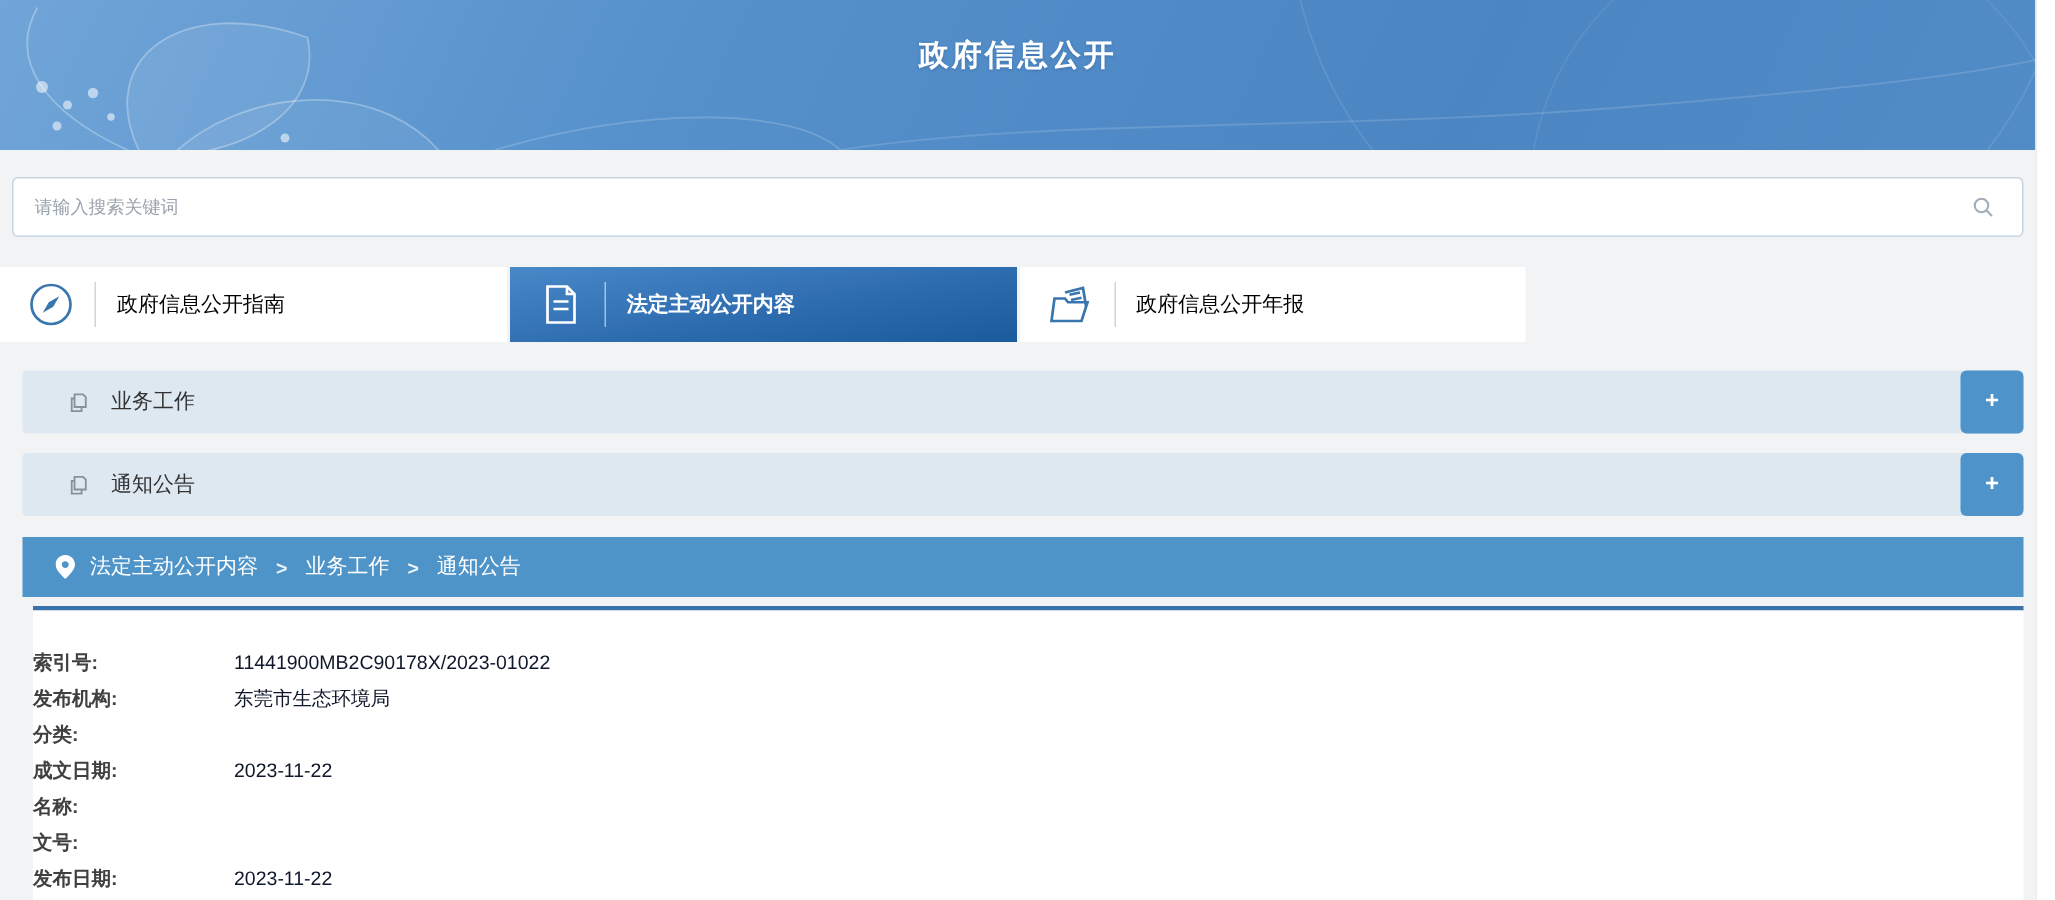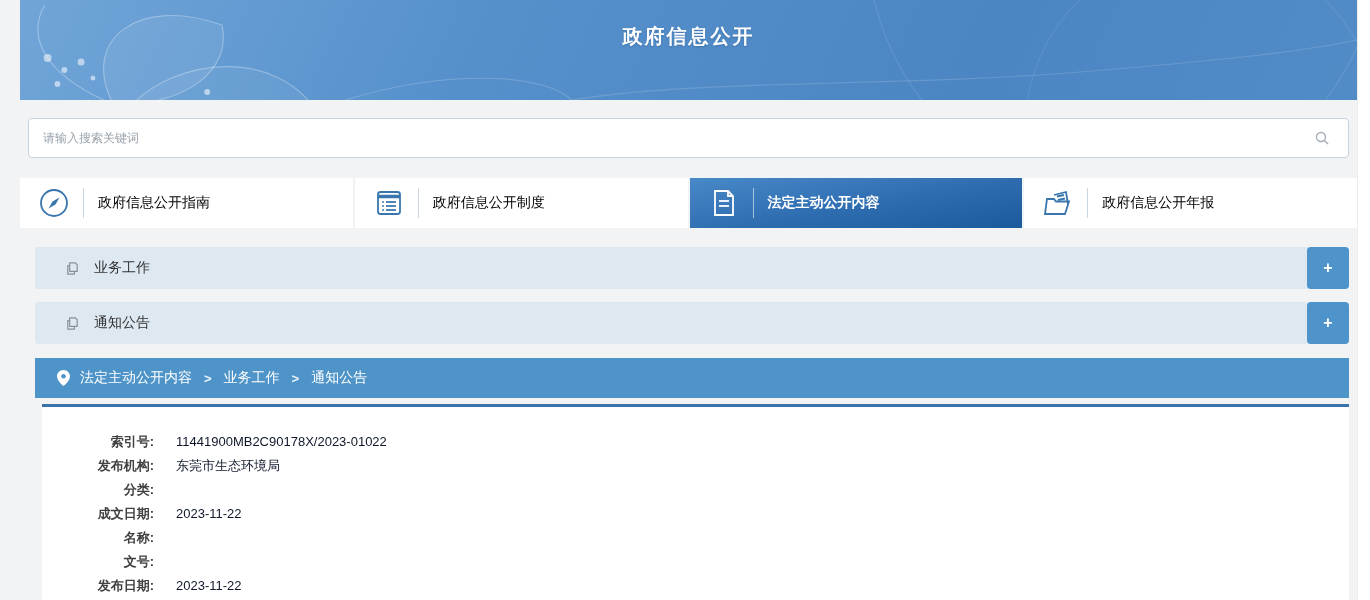--- a/index.html
+++ b/index.html
@@ -2,21 +2,21 @@
 <html><head>
 <meta charset="utf-8">
 <style>
   * { margin: 0; padding: 0; box-sizing: border-box; }
   html, body { width: 1370px; height: 600px; overflow: hidden; }
   body {
     font-family: "Liberation Sans", "DejaVu Sans", sans-serif;
     background: #f2f3f4;
     position: relative;
   }
-  .page { width: 1357px; height: 600px; position: relative; padding-left: 20px; }
+  .page { width: 1357px; height: 600px; position: relative; }
 
   
   .banner {
     position: relative;
     height: 100px;
     background: linear-gradient(115deg, #71a5d8 0%, #5590cb 35%, #4b86c3 72%, #528cc7 100%);
     overflow: hidden;
   }
   .banner-deco { position: absolute; inset: 0; width: 100%; height: 100%; }
   .banner-title {
@@ -132,21 +132,20 @@
   }
   .detail-panel {
     margin: 0 8px 0 22px;
     background: #ffffff;
     height: 200px;
     padding-top: 23px;
   }
   .detail-row { display: flex; height: 24px; line-height: 24px; font-size: 13px; }
   .detail-label {
     width: 112px;
-    text-align: right;
     font-weight: bold;
     color: #404040;
     flex-shrink: 0;
   }
   .detail-value { padding-left: 22px; color: #0f172a; }
 
   
   .scrollbar-track {
     position: absolute;
     right: 0; top: 0;
@@ -201,36 +200,20 @@
       <span class="tab-icon">
         <svg width="32" height="32" viewBox="0 0 32 32" fill="none" stroke="currentColor" stroke-width="1.8">
           <circle cx="16" cy="16" r="13"></circle>
           <path d="M21.5 10.5 L17.5 17.5 L10.5 21.5 L14.5 14.5 Z" fill="currentColor" stroke="none"></path>
         </svg>
       </span>
       <span class="tab-divider"></span>
       <span class="tab-label">政府信息公开指南</span>
     </div>
 
-    <div class="tab">
-      <span class="tab-icon">
-        <svg width="32" height="32" viewBox="0 0 32 32" fill="none" stroke="currentColor" stroke-width="1.8">
-          <rect x="5" y="5" width="22" height="22" rx="2.5"></rect>
-          <path d="M5 9.5 L27 9.5" stroke-width="3.5"></path>
-          <circle cx="10" cy="15" r="1" fill="currentColor" stroke="none"></circle>
-          <circle cx="10" cy="19" r="1" fill="currentColor" stroke="none"></circle>
-          <circle cx="10" cy="23" r="1" fill="currentColor" stroke="none"></circle>
-          <line x1="13" y1="15" x2="23" y2="15"></line>
-          <line x1="13" y1="19" x2="23" y2="19"></line>
-          <line x1="13" y1="23" x2="23" y2="23"></line>
-        </svg>
-      </span>
-      <span class="tab-divider"></span>
-      <span class="tab-label">政府信息公开制度</span>
-    </div>
 
     <div class="tab active">
       <span class="tab-icon">
         <svg width="32" height="32" viewBox="0 0 32 32" fill="none" stroke="currentColor" stroke-width="1.8">
           <path d="M7 4 L20 4 L25 9 L25 28 L7 28 Z"></path>
           <path d="M20 4 L20 9 L25 9"></path>
           <line x1="11" y1="14" x2="21" y2="14"></line>
           <line x1="11" y1="19" x2="21" y2="19"></line>
         </svg>
       </span>

